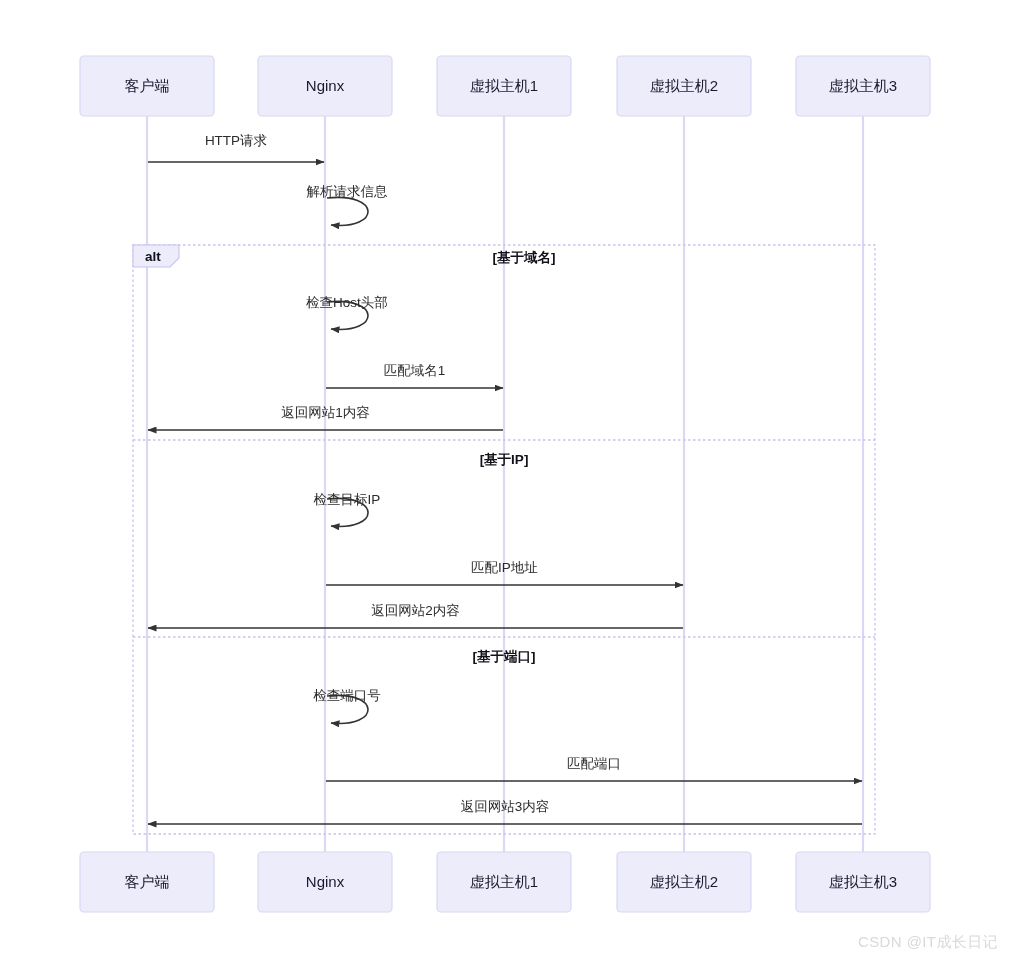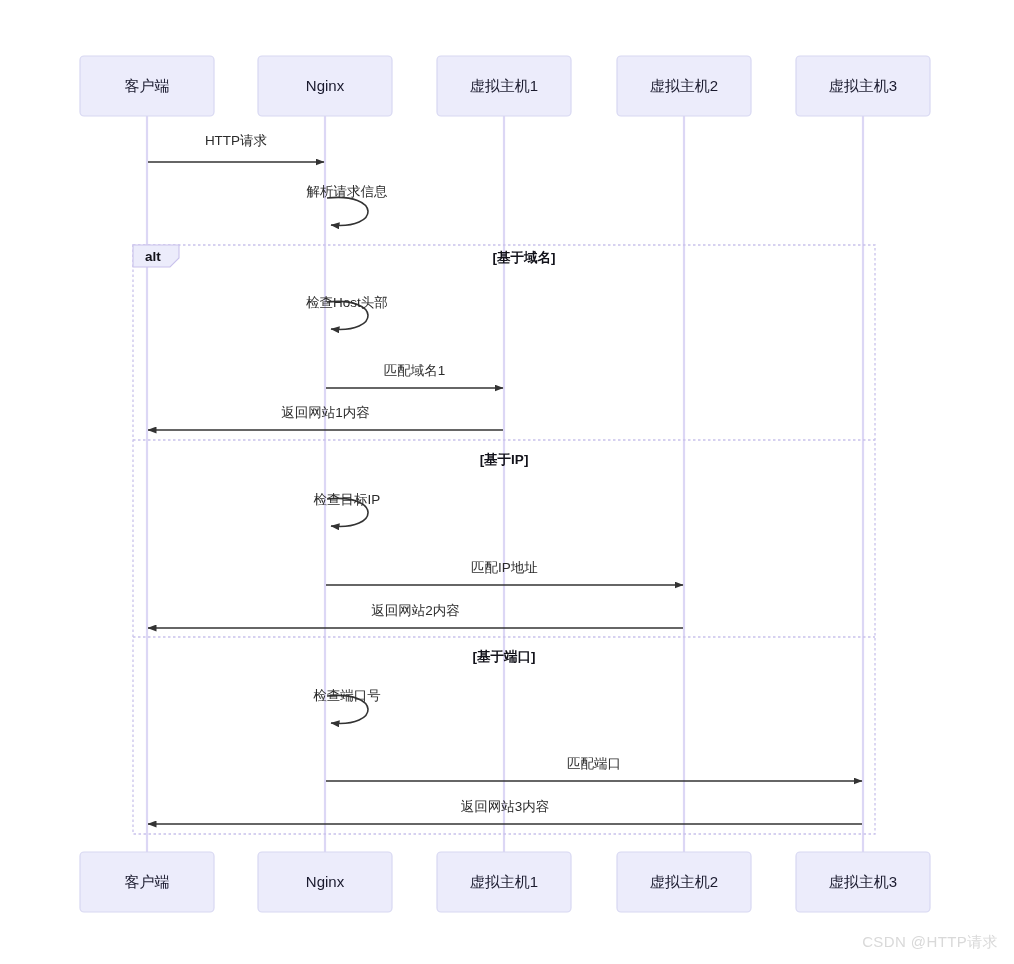--- a/index.html
+++ b/index.html
@@ -209,14 +209,14 @@
           <rect x="617" y="852" width="134" height="60" rx="4" ry="4" class="actor-box"></rect>
           <text x="684" y="883" class="actor-label">虚拟主机2</text>
         </g>
         <g>
           <rect x="796" y="852" width="134" height="60" rx="4" ry="4" class="actor-box"></rect>
           <text x="863" y="883" class="actor-label">虚拟主机3</text>
         </g>
       </g>
   </svg>
 
-  <div class="watermark">CSDN @HTTP请求</div>
+  <div class="watermark">CSDN @IT成长日记</div>
 </div>
 
 </body></html>

